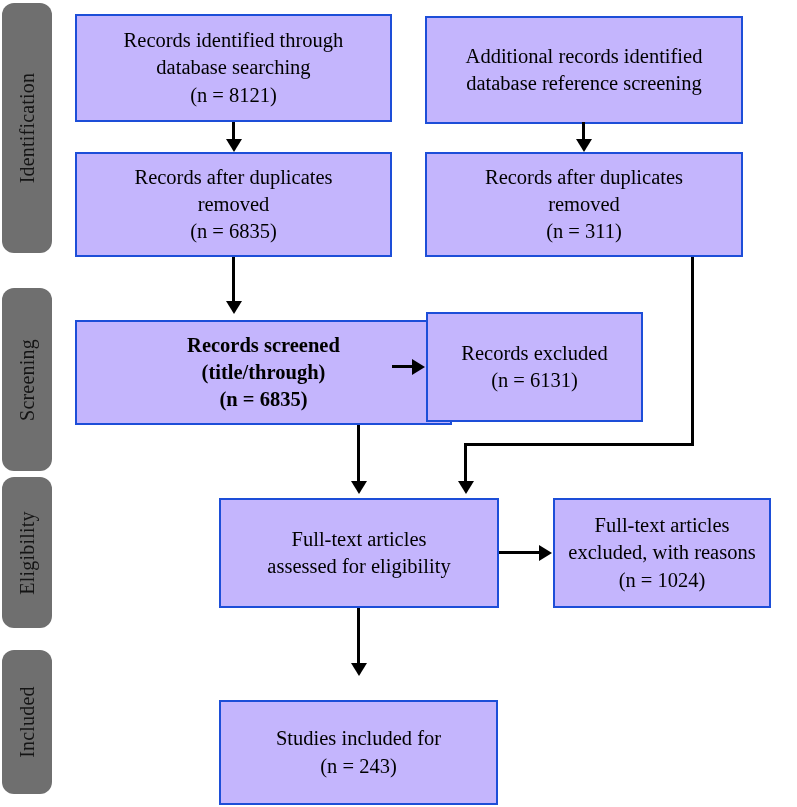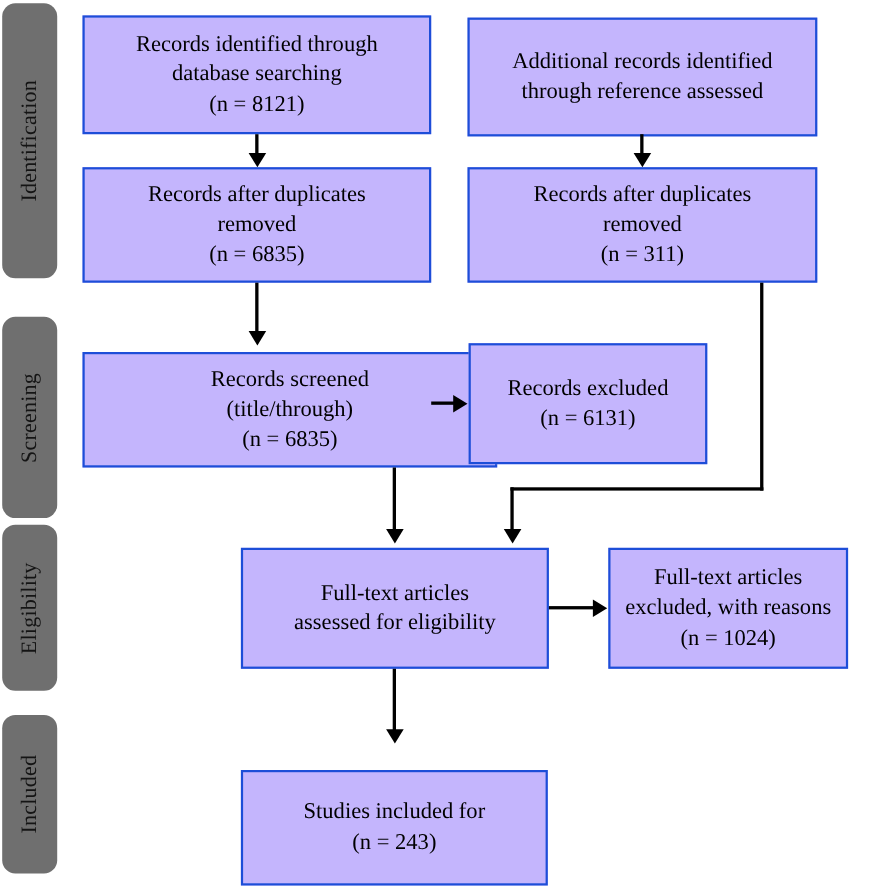--- a/index.html
+++ b/index.html
@@ -99,21 +99,21 @@
     <div class="box-text">
       <div>Records identified through</div>
       <div>database searching</div>
       <div>(n = 8121)</div>
     </div>
   </div>
 
   <div class="flow-box" style="left:425px; top:16px; width:318px; height:108px;">
     <div class="box-text">
       <div>Additional records identified</div>
-      <div>through reference assessed</div>
+      <div>database reference screening</div>
     </div>
   </div>
 
   <div class="conn conn-v" style="left:232px; top:122px; height:20px;"></div>
   <div class="arrowhead-down" style="left:225.5px; top:139px;"></div>
 
   <div class="conn conn-v" style="left:582px; top:122px; height:20px;"></div>
   <div class="arrowhead-down" style="left:575.5px; top:139px;"></div>
 
   <div class="flow-box" style="left:75px; top:152px; width:317px; height:105px;">
@@ -133,21 +133,21 @@
   </div>
 
   <div class="conn conn-v" style="left:232px; top:257px; height:46px;"></div>
   <div class="arrowhead-down" style="left:225.5px; top:301px;"></div>
 
   <div class="conn conn-v" style="left:691px; top:257px; height:189px;"></div>
   <div class="conn conn-h" style="left:464px; top:443px; width:230px;"></div>
   <div class="conn conn-v" style="left:464px; top:443px; height:40px;"></div>
   <div class="arrowhead-down" style="left:458px; top:481px;"></div>
 
-  <div class="flow-box" style="left:75px; top:320px; width:377px; height:105px;">
+  <div class="flow-box" style="left:75px; top:320px; width:377px; height:105px;font-weight:bold;">
     <div class="box-text">
       <div>Records screened</div>
       <div>(title/through)</div>
       <div>(n = 6835)</div>
     </div>
   </div>
 
   <div class="flow-box" style="left:426px; top:312px; width:217px; height:110px;">
     <div class="box-text">
       <div>Records excluded</div>

